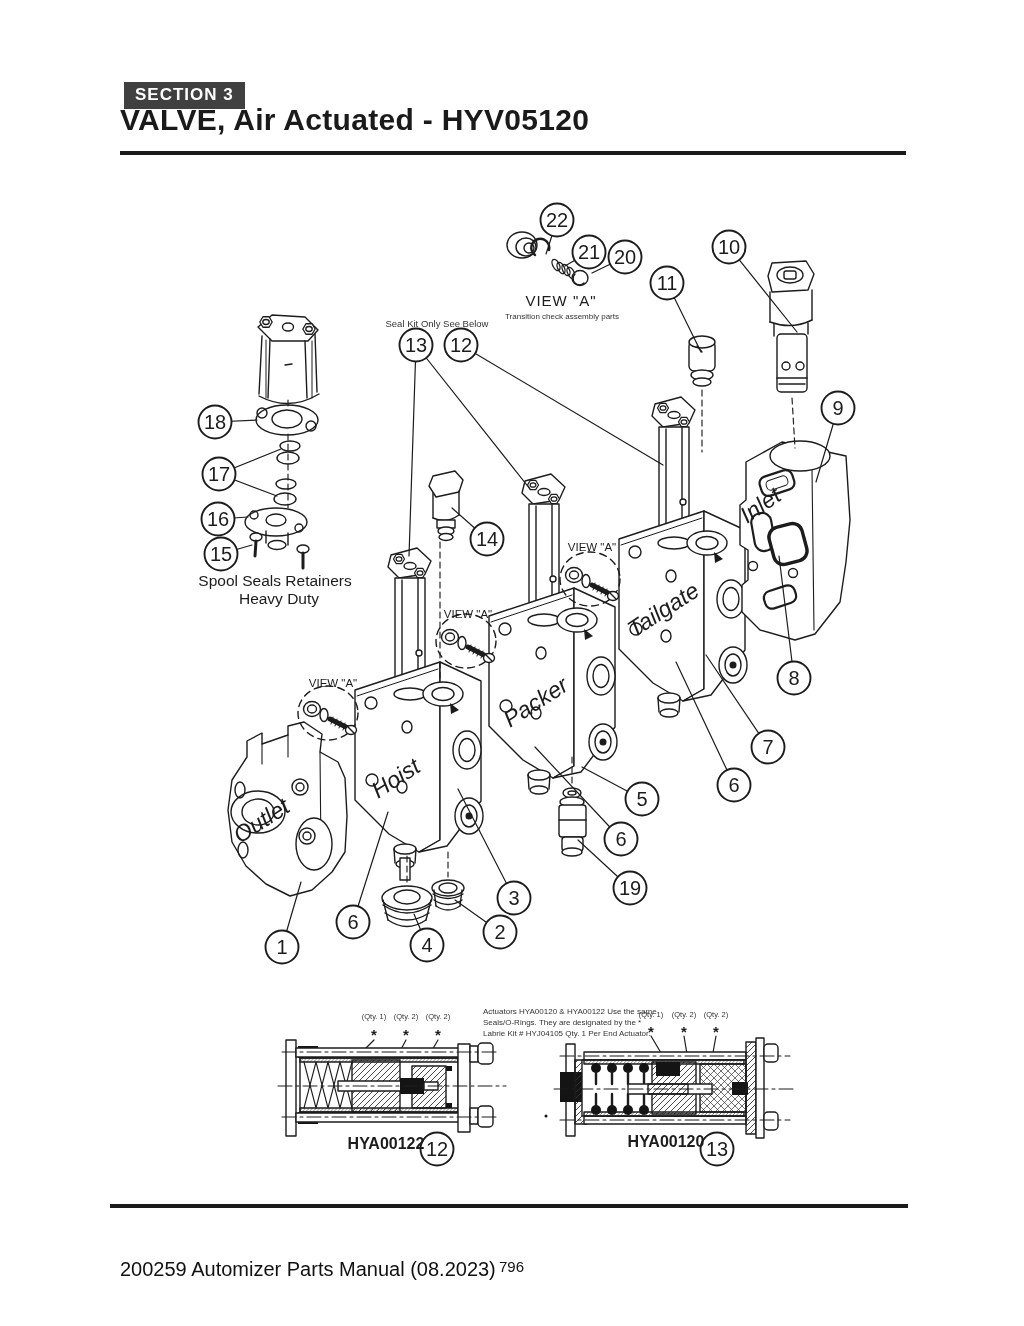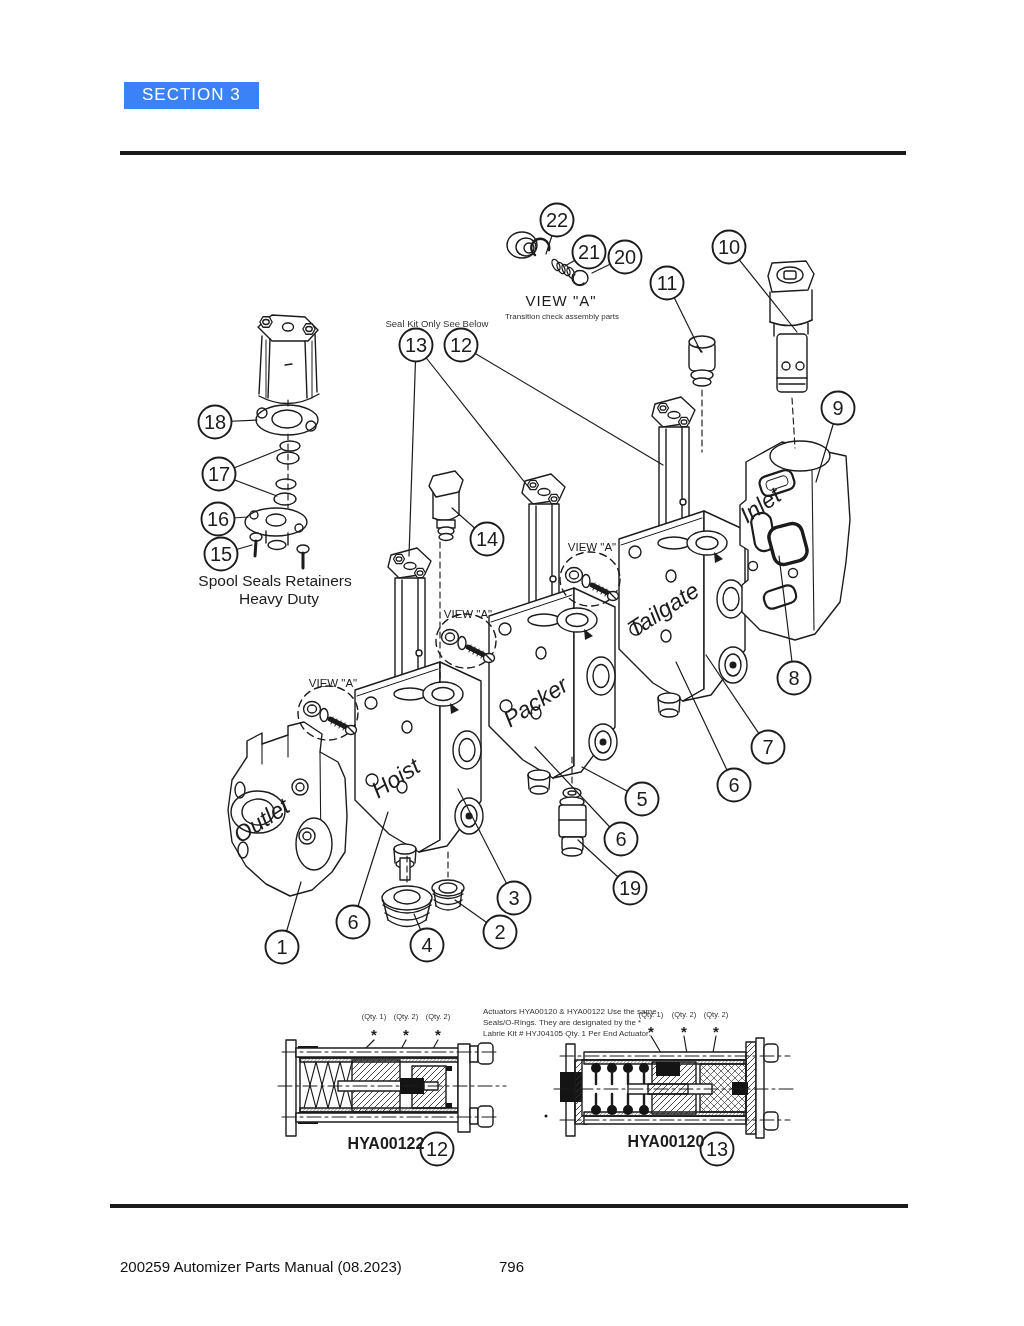--- a/index.html
+++ b/index.html
@@ -1,25 +1,25 @@
 <!DOCTYPE html>
 <html><head>
 <meta charset="utf-8">
 <style>
   html,body{margin:0;padding:0;background:#e8e8e8}
   .page{position:relative;width:1024px;height:1326px;background:#ffffff;
         font-family:"Liberation Sans",sans-serif;overflow:hidden}
-  .badge{position:absolute;left:124px;top:82px;background:#3b82f6;color:#fff;
-         font-weight:normal;font-size:17px;padding:3px 18px 4px;letter-spacing:1px}
+  .badge{position:absolute;left:124px;top:82px;background:#404040;color:#fff;
+         font-weight:bold;font-size:17px;padding:3px 11px 4px;letter-spacing:1px}
   .title{position:absolute;left:120px;top:103px;font-size:30px;font-weight:bold;
          color:#1a1a1a;letter-spacing:.3px;white-space:nowrap}
   .rule{position:absolute;background:#1a1a1a;height:4px}
   .rule-top{left:120px;top:151px;width:786px}
   .rule-bottom{left:110px;top:1204px;width:798px}
-  .footer-left{position:absolute;left:120px;top:1258px;font-size:15px;color:#111}
+  .footer-left{position:absolute;left:120px;top:1258px;font-size:20px;color:#111}
   .footer-page{position:absolute;left:499px;top:1258px;font-size:15px;color:#111}
   svg.diagram{position:absolute;left:0;top:0}
   svg text{stroke:none;fill:#1c1c1c}
   .callout circle{fill:#fff;stroke:#1c1c1c;stroke-width:1.9}
   .callout text{font-size:20px;text-anchor:middle;fill:#1c1c1c}
   .bodylabel{font-style:italic;font-size:23px}
   .t-viewa{font-size:15px;text-anchor:middle;letter-spacing:1px}
   .t-viewa-sub{font-size:8px;text-anchor:middle;fill:#333}
   .t-viewa-sm{font-size:11.5px;text-anchor:middle}
   .t-sealkit{font-size:9.5px;text-anchor:middle;fill:#333}
@@ -28,20 +28,21 @@
   .t-ast{font-size:15px;font-weight:bold;text-anchor:middle}
   .t-note{font-size:8px;fill:#333}
   .t-model{font-size:16px;font-weight:bold;text-anchor:middle}
 </style>
 </head>
 <body>
 
 <div class="page">
 
   <div class="badge">SECTION 3</div>
+  <div class="title">VALVE, Air Actuated - HYV05120</div>
   <div class="rule rule-top"></div>
 
   <svg class="diagram" width="1024" height="1326" viewBox="0 0 1024 1326">
     <defs>
       <pattern id="hatch" patternUnits="userSpaceOnUse" width="6" height="6">
         <path d="M0,6 L6,0" stroke="#333" stroke-width="0.9" fill="none"></path>
       </pattern>
       <pattern id="hatch2" patternUnits="userSpaceOnUse" width="3.5" height="3.5">
         <path d="M0,3.5 L3.5,0" stroke="#444" stroke-width="0.7" fill="none"></path>
       </pattern>

